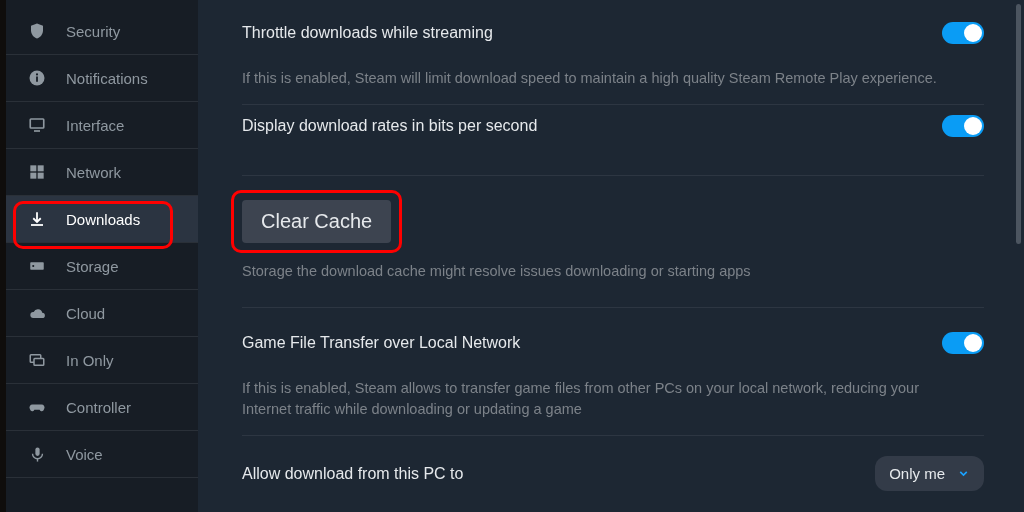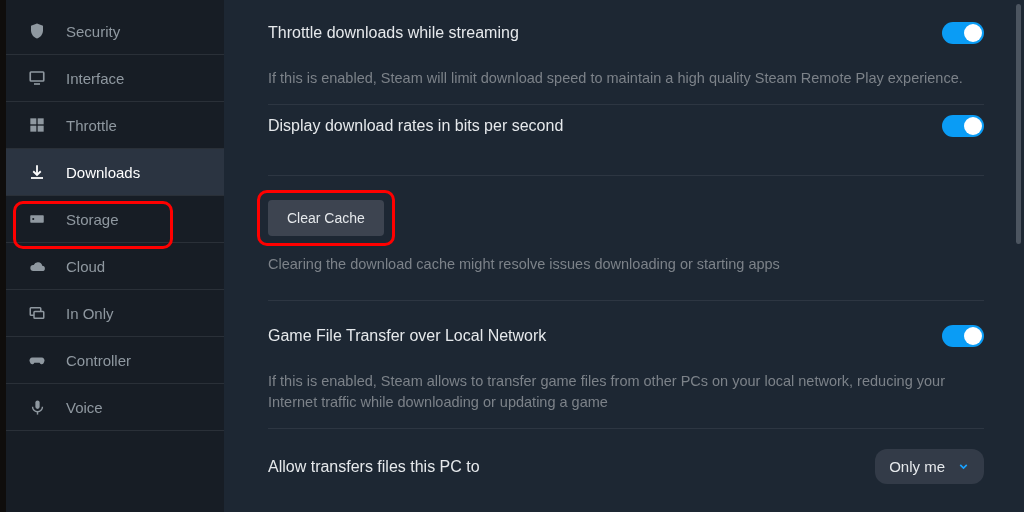--- a/index.html
+++ b/index.html
@@ -1,39 +1,39 @@
 <!DOCTYPE html>
 <html><head>
 <meta charset="utf-8">
 <style>
   * { box-sizing: border-box; margin: 0; padding: 0; }
   html, body { width: 1024px; height: 512px; overflow: hidden; font-family: Arial, Helvetica, sans-serif; background: #171d25; color: #c6d4df; }
   .app { display: flex; width: 1024px; height: 512px; }
   .edge { width: 6px; background: #0f0d0c; flex: none; }
-  .sidebar { width: 218px; background: #171d25; flex: none; padding-top: 8px; }
+  .sidebar { width: 192px; background: #171d25; flex: none; padding-top: 8px; }
   .sbitem { display: flex; align-items: center; height: 47px; padding-left: 22px; cursor: pointer; position: relative; }
   .sbitem.active { background: #2b3441; }
   .sbitem .ico { width: 18px; height: 18px; flex: none; margin-right: 20px; display: flex; align-items: center; justify-content: center; color: #8f98a0; }
   .sbitem.active .ico { color: #ffffff; }
   .sbitem .lbl { font-size: 15px; color: #8f98a0; }
   .sbitem.active .lbl { color: #ffffff; font-weight: 400; }
   .sbitem.sep { border-bottom: 1px solid #2a3038; }
   .highlight-red { border: 3px solid #ff0000; border-radius: 10px; position: absolute; pointer-events: none; }
   .sidebar-highlight { left: 13px; top: 201px; width: 160px; height: 48px; }
 
   .content { flex: 1; position: relative; background: #1d2733; padding: 0 0 0 0; }
   .scroll { position: absolute; left: 0; top: 0; right: 14px; bottom: 0; padding: 12px 26px 0 44px; }
   .row { padding: 10px 0 14px 0; border-bottom: 1px solid #2d3642; }
   .row:last-child { border-bottom: none; }
   .row-head { display: flex; align-items: center; justify-content: space-between; }
   .row-title { color: #e6e9ec; font-size: 16px; }
   .row-desc { color: #7c8289; font-size: 14.5px; margin-top: 24px; line-height: 1.5; max-width: 700px; }
   .toggle { width: 42px; height: 22px; border-radius: 11px; background: #0a9cf5; position: relative; flex: none; cursor: pointer; }
   .toggle .knob { position: absolute; width: 18px; height: 18px; border-radius: 50%; background: #fff; top: 2px; right: 2px; }
-  .btn { background: #3d4450; color: #e6e9ec; font-size: 14px; padding: 10px 19px; border-radius: 4px; border: none; cursor: pointer; }
+  .btn { background: #3d4450; color: #e6e9ec; font-size: 20px; padding: 10px 19px; border-radius: 4px; border: none; cursor: pointer; }
   .btn-wrap { position: relative; }
   .btn-highlight { position: absolute; left: -11px; top: -10px; right: -11px; bottom: -10px; border: 3px solid #ff0000; border-radius: 10px; pointer-events: none; }
   .dropdown { background: #333b48; color: #e6e9ec; font-size: 15px; padding: 9px 14px; border-radius: 12px; display: flex; align-items: center; gap: 12px; cursor: pointer; }
   .chev { color: #1aa2ff; font-size: 15px; }
   .scrollbar { position: absolute; right: 3px; top: 4px; width: 5px; height: 240px; background: #4c5560; border-radius: 3px; }
   svg { display: block; }
 </style>
 </head>
 <body>
 
@@ -43,37 +43,47 @@
     <div class="sbitem sep">
       <span class="ico">
         <svg width="18" height="18" viewBox="0 0 24 24" fill="currentColor">
             <path d="M12 2 4 5v6c0 5 3.4 9.7 8 11 4.6-1.3 8-6 8-11V5l-8-3z"></path>
           </svg>
       </span>
       <span class="lbl">Security</span>
     </div>
     <div class="sbitem sep">
       <span class="ico">
+        <svg width="18" height="18" viewBox="0 0 24 24" fill="currentColor">
+            <circle cx="12" cy="12" r="10"></circle>
+            <rect x="10.8" y="10" width="2.4" height="7" fill="#171d25"></rect>
+            <circle cx="12" cy="7.2" r="1.4" fill="#171d25"></circle>
+          </svg>
+      </span>
+      <span class="lbl">Notifications</span>
+    </div>
+    <div class="sbitem sep">
+      <span class="ico">
         <svg width="18" height="18" viewBox="0 0 24 24" fill="none" stroke="currentColor" stroke-width="2.2">
             <rect x="3" y="4" width="18" height="12" rx="1"></rect>
             <line x1="8" y1="20" x2="16" y2="20"></line>
           </svg>
       </span>
       <span class="lbl">Interface</span>
     </div>
     <div class="sbitem sep">
       <span class="ico">
         <svg width="16" height="16" viewBox="0 0 24 24" fill="currentColor">
             <rect x="2" y="2" width="9" height="9"></rect>
             <rect x="13" y="2" width="9" height="9"></rect>
             <rect x="2" y="13" width="9" height="9"></rect>
             <rect x="13" y="13" width="9" height="9"></rect>
           </svg>
       </span>
-      <span class="lbl">Throttle</span>
+      <span class="lbl">Network</span>
     </div>
     <div class="sbitem sep active">
       <span class="ico">
         <svg width="18" height="18" viewBox="0 0 24 24" fill="none" stroke="currentColor" stroke-width="2.4">
             <path d="M12 3v12"></path>
             <path d="m7 11 5 5 5-5"></path>
             <path d="M4 20h16"></path>
           </svg>
       </span>
       <span class="lbl">Downloads</span>
@@ -146,36 +156,36 @@
         </div>
       </div>
 
       <div class="row" style="padding-top:24px; padding-bottom:24px;">
         <div class="row-head">
           <div class="btn-wrap">
             <button class="btn">Clear Cache</button>
             <div class="btn-highlight"></div>
           </div>
         </div>
-        <div class="row-desc" style="margin-top:18px;">Clearing the download cache might resolve issues downloading or starting apps</div>
+        <div class="row-desc" style="margin-top:18px;">Storage the download cache might resolve issues downloading or starting apps</div>
       </div>
 
       <div class="row" style="padding-top:24px;">
         <div class="row-head">
           <div class="row-title">Game File Transfer over Local Network</div>
           <div class="toggle">
               <div class="knob"></div>
             </div>
         </div>
         <div class="row-desc">If this is enabled, Steam allows to transfer game files from other PCs on your local network, reducing your Internet traffic while downloading or updating a game</div>
       </div>
 
       <div class="row" style="padding-top:20px; border-bottom:none;">
         <div class="row-head">
-          <div class="row-title">Allow transfers files this PC to</div>
+          <div class="row-title">Allow download from this PC to</div>
           <div class="dropdown">
             <span>Only me</span>
             <span class="chev">
               <svg width="13" height="13" viewBox="0 0 24 24" fill="none" stroke="currentColor" stroke-width="3">
                   <polyline points="6 9 12 15 18 9"></polyline>
                 </svg>
             </span>
           </div>
         </div>
       </div>

